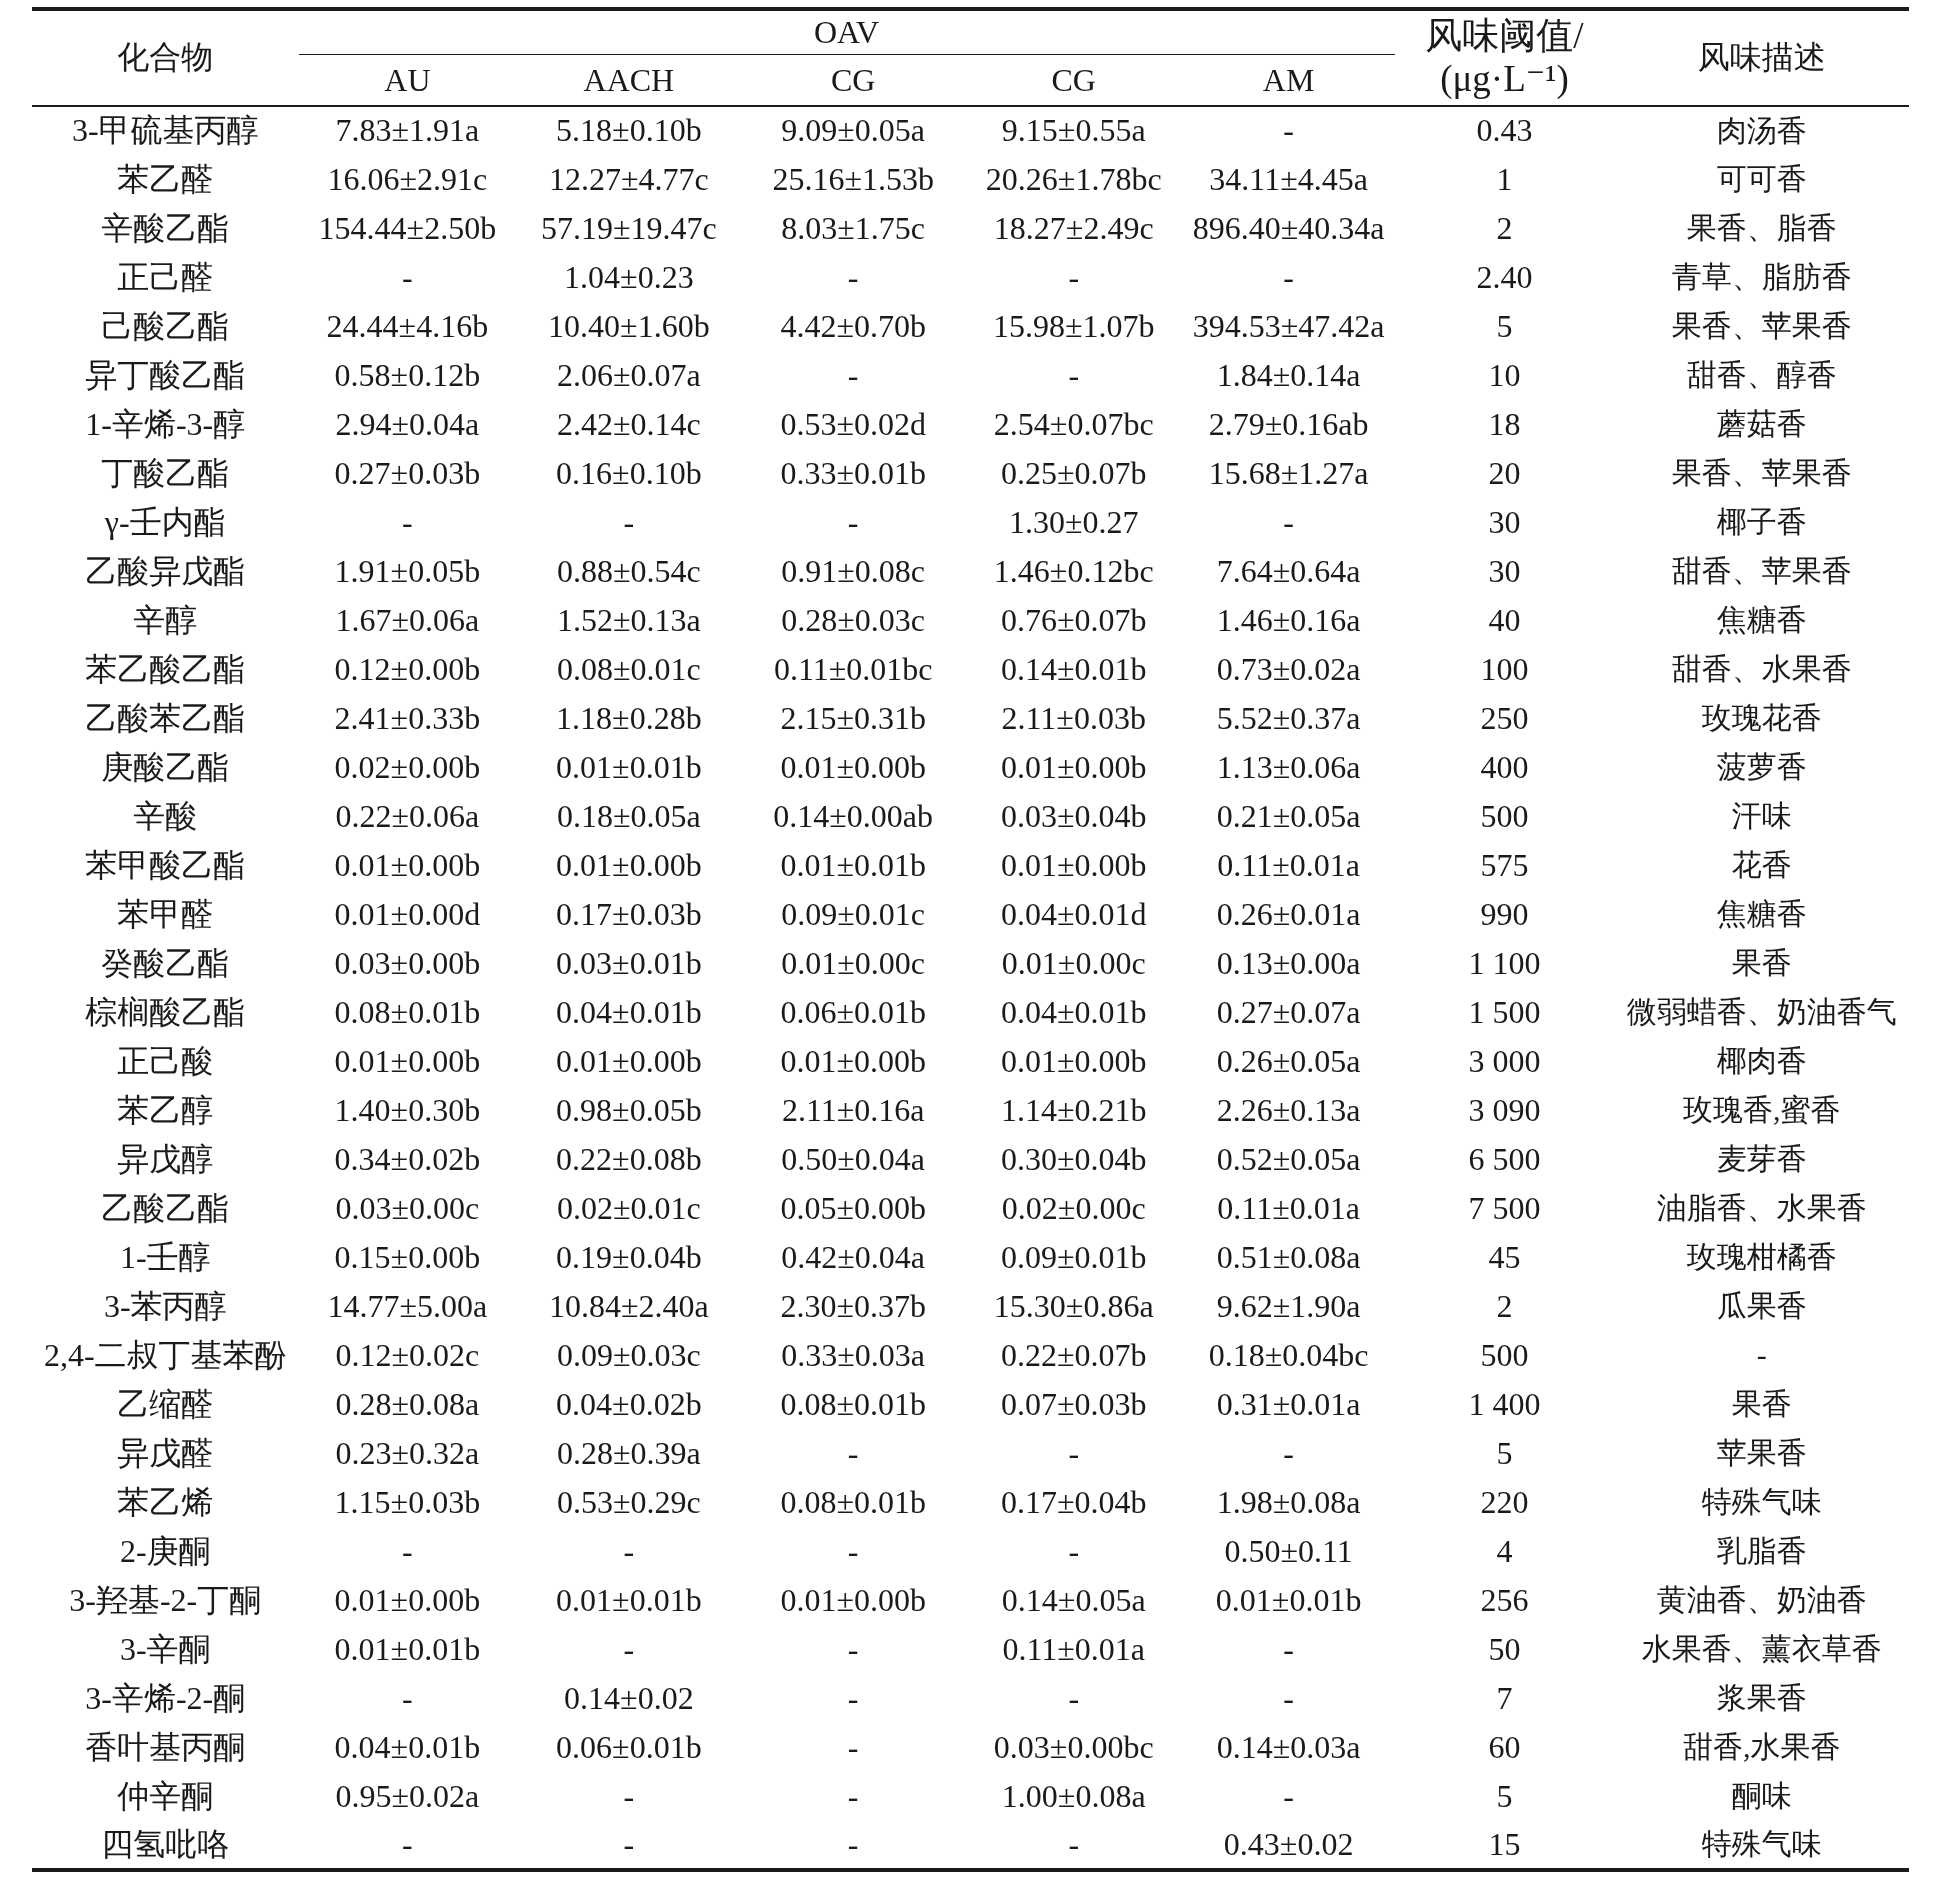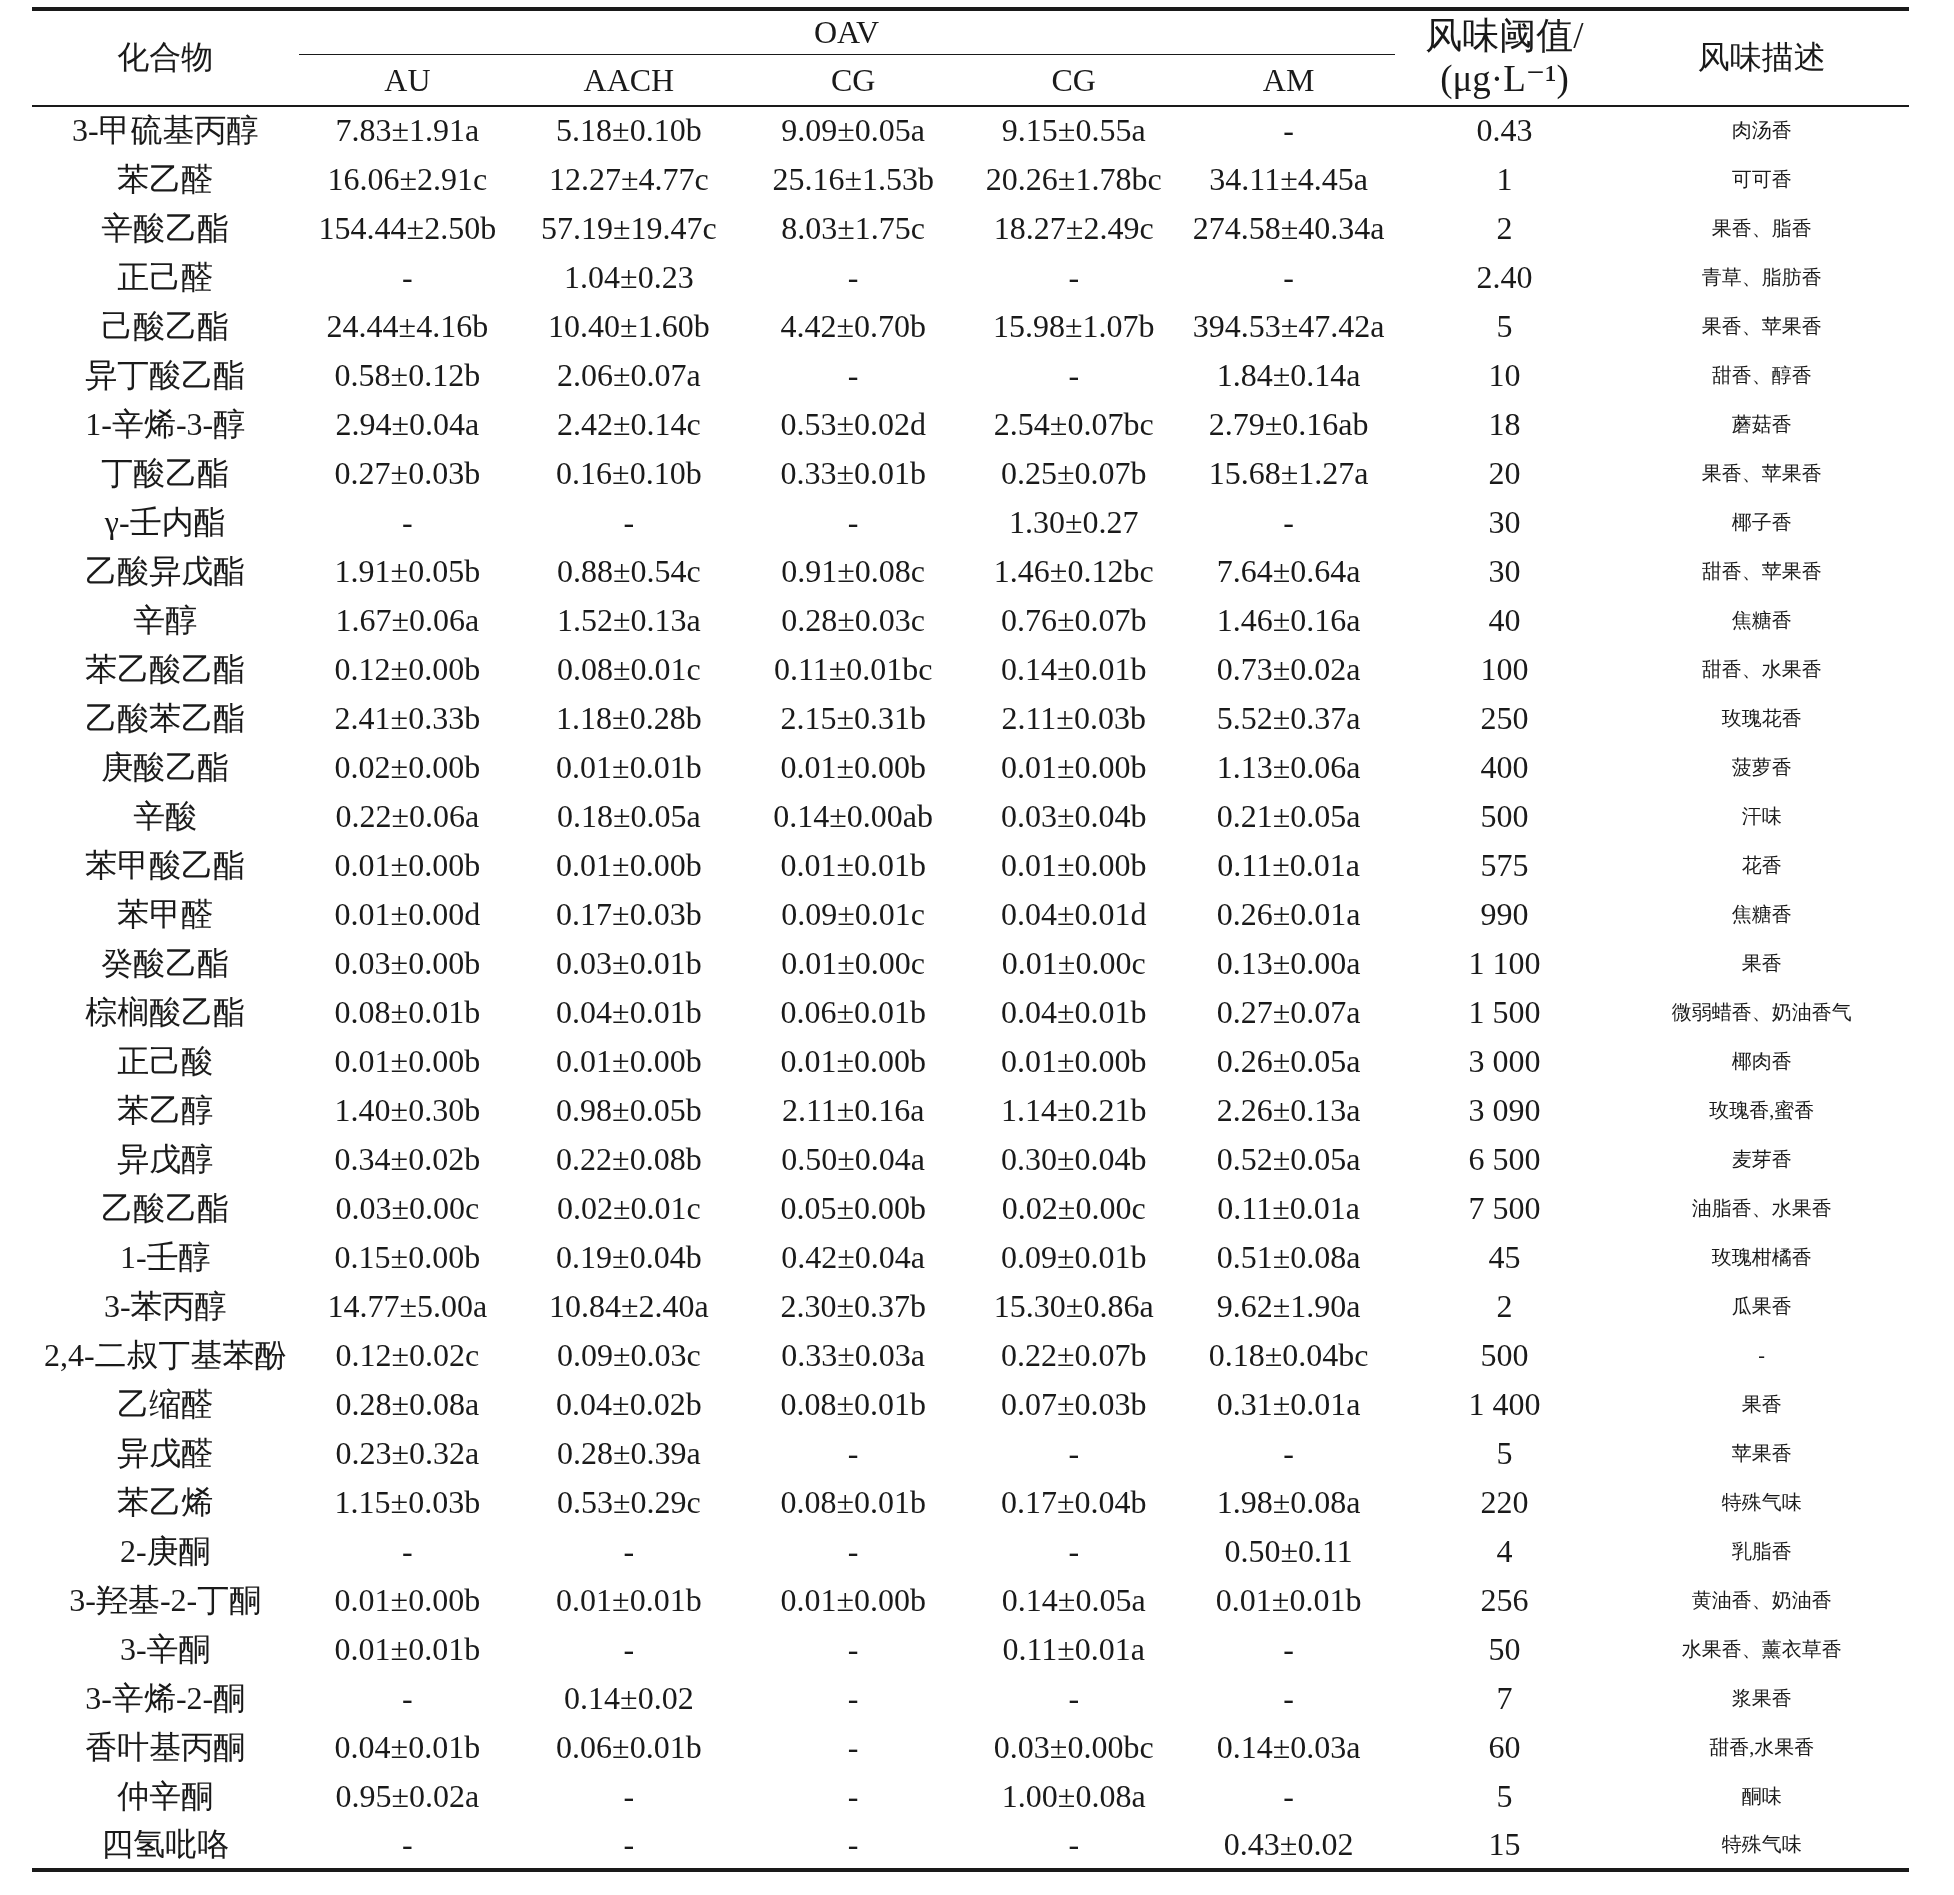--- a/index.html
+++ b/index.html
@@ -34,21 +34,21 @@
     white-space: nowrap;
     overflow: hidden;
   }
   thead tr.group-row { height: 46px; }
   thead tr.label-row { height: 51px; }
   tbody tr { height: 49px; }
   th.oav-group { border-bottom: 1.7px solid #1a1a1a; }
   thead tr.label-row th,
   th.rowspan2 { border-bottom: 2.6px solid #1a1a1a; }
   th.th-threshold { white-space: pre-line; font-size: 37px; }
-  td.description { font-size: 20px; }
+  td.description { font-size: 30px; }
 </style>
 </head>
 <body>
 
 <div class="table-wrap">
   <table>
     <colgroup>
       <col style="width:14.2%">
       <col style="width:11.6%">
       <col style="width:12.0%">
@@ -94,21 +94,21 @@
           <td>34.11±4.45a</td>
           <td>1</td>
           <td class="description">可可香</td>
         </tr>
         <tr>
           <td>辛酸乙酯</td>
           <td>154.44±2.50b</td>
           <td>57.19±19.47c</td>
           <td>8.03±1.75c</td>
           <td>18.27±2.49c</td>
-          <td>274.58±40.34a</td>
+          <td>896.40±40.34a</td>
           <td>2</td>
           <td class="description">果香、脂香</td>
         </tr>
         <tr>
           <td>正己醛</td>
           <td>-</td>
           <td>1.04±0.23</td>
           <td>-</td>
           <td>-</td>
           <td>-</td>

